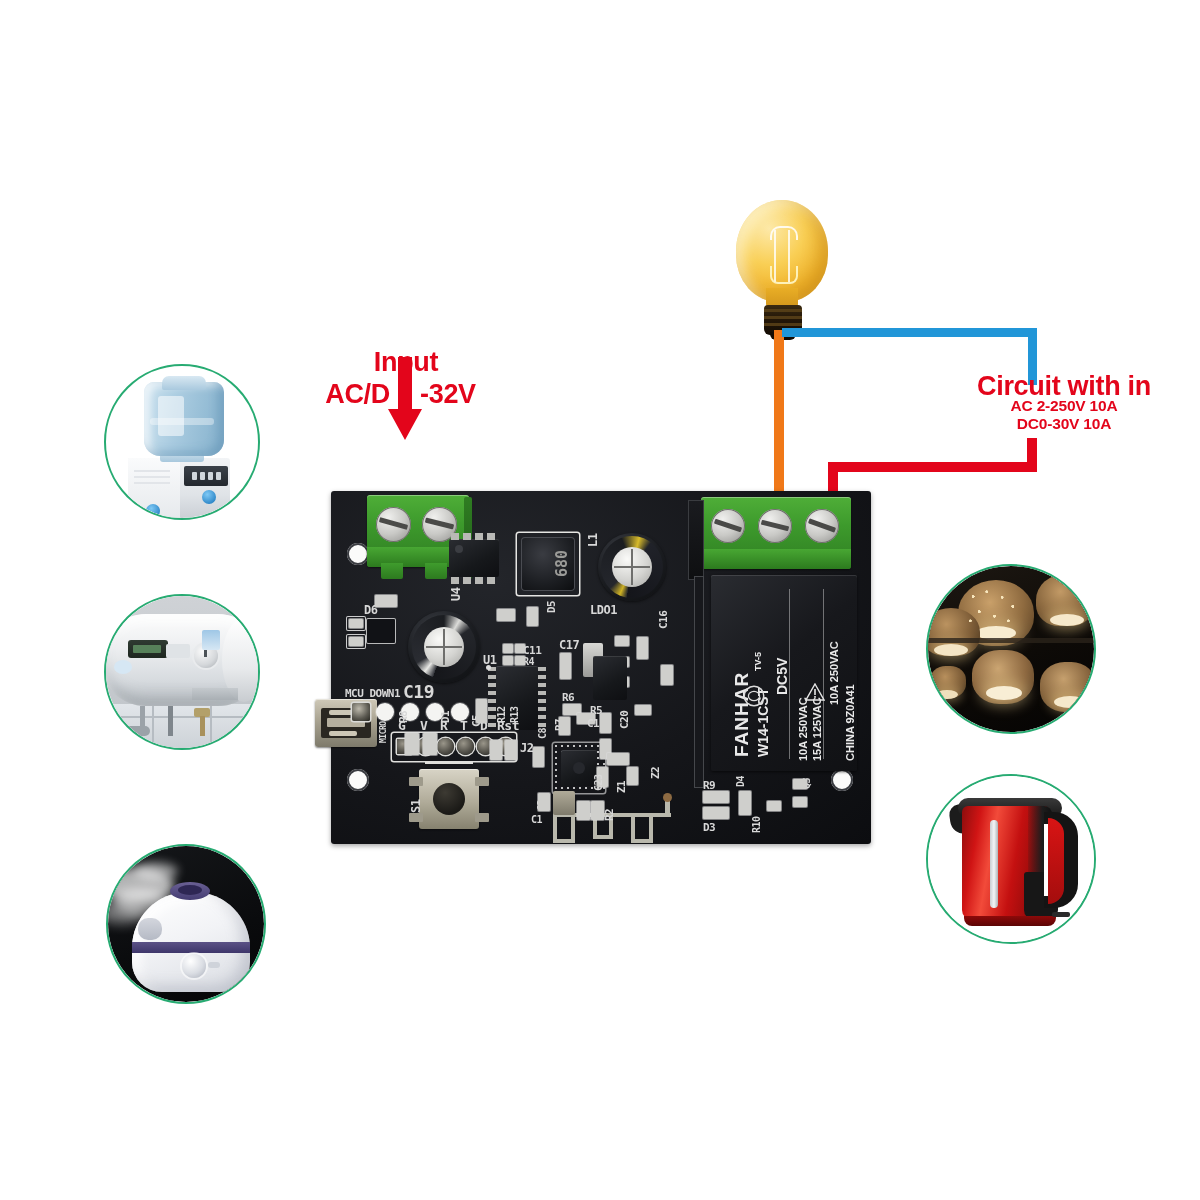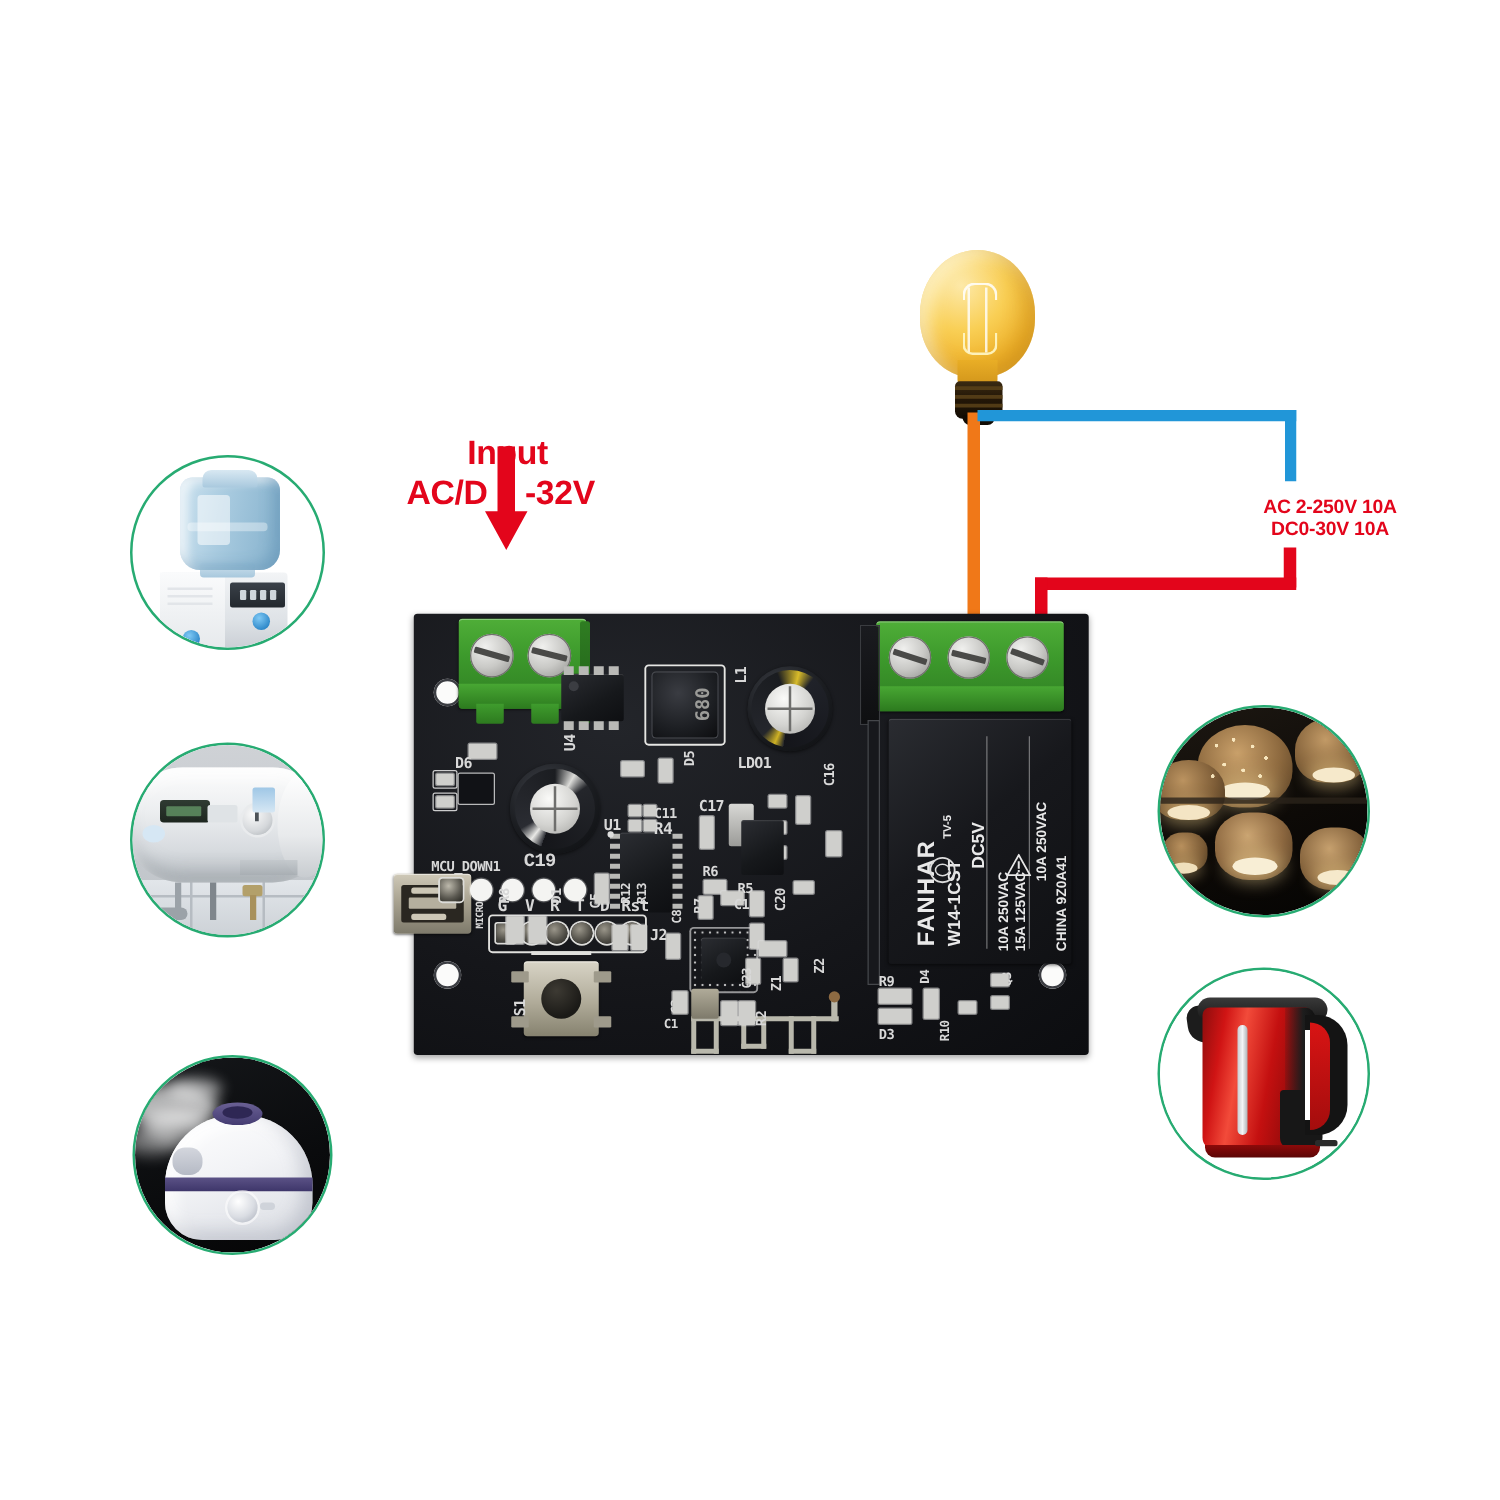--- a/index.html
+++ b/index.html
@@ -408,20 +408,21 @@
   <div class="wire" style="left:828px; top:462px; width:10px; height:48px; background:#e3051b;"></div>
 
   <div class="label-red lbl-title" style="left:336px; top:348px; width:140px;">Input</div>
   <div class="label-red lbl-title" style="left:300px; top:380px; width:90px; text-align:right;">AC/D</div>
   <div class="label-red lbl-title" style="left:420px; top:380px; width:90px; text-align:left;">-32V</div>
 
   <svg class="abs" style="left:386px; top:357px; width:38px; height:85px;" viewBox="0 0 38 85">
     <polygon points="12,0 26,0 26,52 36,52 19,83 2,52 12,52" fill="#e3051b"></polygon>
   </svg>
 
+  <div class="label-red lbl-title" style="left:930px; top:372px; width:268px; text-align:center;">Circuit with in</div>
   <div class="label-red lbl-sub" style="left:930px; top:398px; width:268px; text-align:center;">AC 2-250V 10A</div>
   <div class="label-red lbl-sub" style="left:930px; top:416px; width:268px; text-align:center;">DC0-30V 10A</div>
 
   <div id="pcb" style="left:331px; top:491px; width:540px; height:353px;">
 
     <div class="mount-hole" style="left:16px; top:52px; width:22px; height:22px;"></div>
     <div class="mount-hole" style="left:16px; top:278px; width:22px; height:22px;"></div>
     <div class="mount-hole" style="left:500px; top:278px; width:22px; height:22px;"></div>
 
     <div class="term" style="left:36px; top:4px; width:102px; height:72px;">
@@ -582,33 +583,33 @@
     <div class="pad-hole" style="left:95px; top:212px; width:18px; height:18px;"></div>
     <div class="pad-hole" style="left:120px; top:212px; width:18px; height:18px;"></div>
 
     <div class="silk" style="left:33px; top:112px; font-size:12px;">D6</div>
     <div class="smd smd-dark" style="left:36px; top:128px; width:28px; height:24px;"></div>
     <div class="smd" style="left:18px; top:128px; width:14px; height:9px;"></div>
     <div class="smd" style="left:18px; top:146px; width:14px; height:9px;"></div>
     <div class="smd-pad-outline smd" style="left:16px; top:126px; width:18px; height:13px;"></div>
     <div class="smd-pad-outline smd" style="left:16px; top:144px; width:18px; height:13px;"></div>
 
-    <div class="silk" style="left:88px; top:190px; font-size:15px;font-family:Liberation Mono, monospace;">C19</div>
+    <div class="silk" style="left:72px; top:190px; font-size:18px;">C19</div>
 
     <div class="silk silk-r" style="left:118px; top:110px; font-size:12px; transform:rotate(-90deg);">U4</div>
 
     <div class="silk" style="left:259px; top:112px; font-size:12px;">LDO1</div>
 
     <div class="silk silk-r" style="left:255px; top:56px; font-size:12px; transform:rotate(-90deg);">L1</div>
 
     <div class="silk" style="left:152px; top:162px; font-size:12px;">U1</div>
     <div class="abs" style="left:155px; top:174px; width:5px; height:5px; border-radius:50%; background:#dedede;"></div>
 
     <div class="silk" style="left:192px; top:153px; font-size:11px;">C11</div>
-    <div class="silk" style="left:192px; top:165px; font-size:13px;">R4</div>
+    <div class="silk" style="left:192px; top:165px; font-size:10px;">R4</div>
     <div class="smd" style="left:172px; top:153px; width:10px; height:9px;"></div>
     <div class="smd" style="left:184px; top:153px; width:10px; height:9px;"></div>
     <div class="smd" style="left:172px; top:165px; width:10px; height:9px;"></div>
     <div class="smd" style="left:184px; top:165px; width:10px; height:9px;"></div>
 
     <div class="silk" style="left:228px; top:147px; font-size:12px;">C17</div>
     <div class="smd" style="left:229px; top:162px; width:11px; height:26px;"></div>
     <div class="abs" style="left:252px; top:152px; width:20px; height:34px; background:linear-gradient(180deg,#d8d8d5 0%, #9b9b98 100%); border-radius:2px;"></div>
 
     <div class="silk silk-r" style="left:326px; top:138px; font-size:11px; transform:rotate(-90deg);">C16</div>

